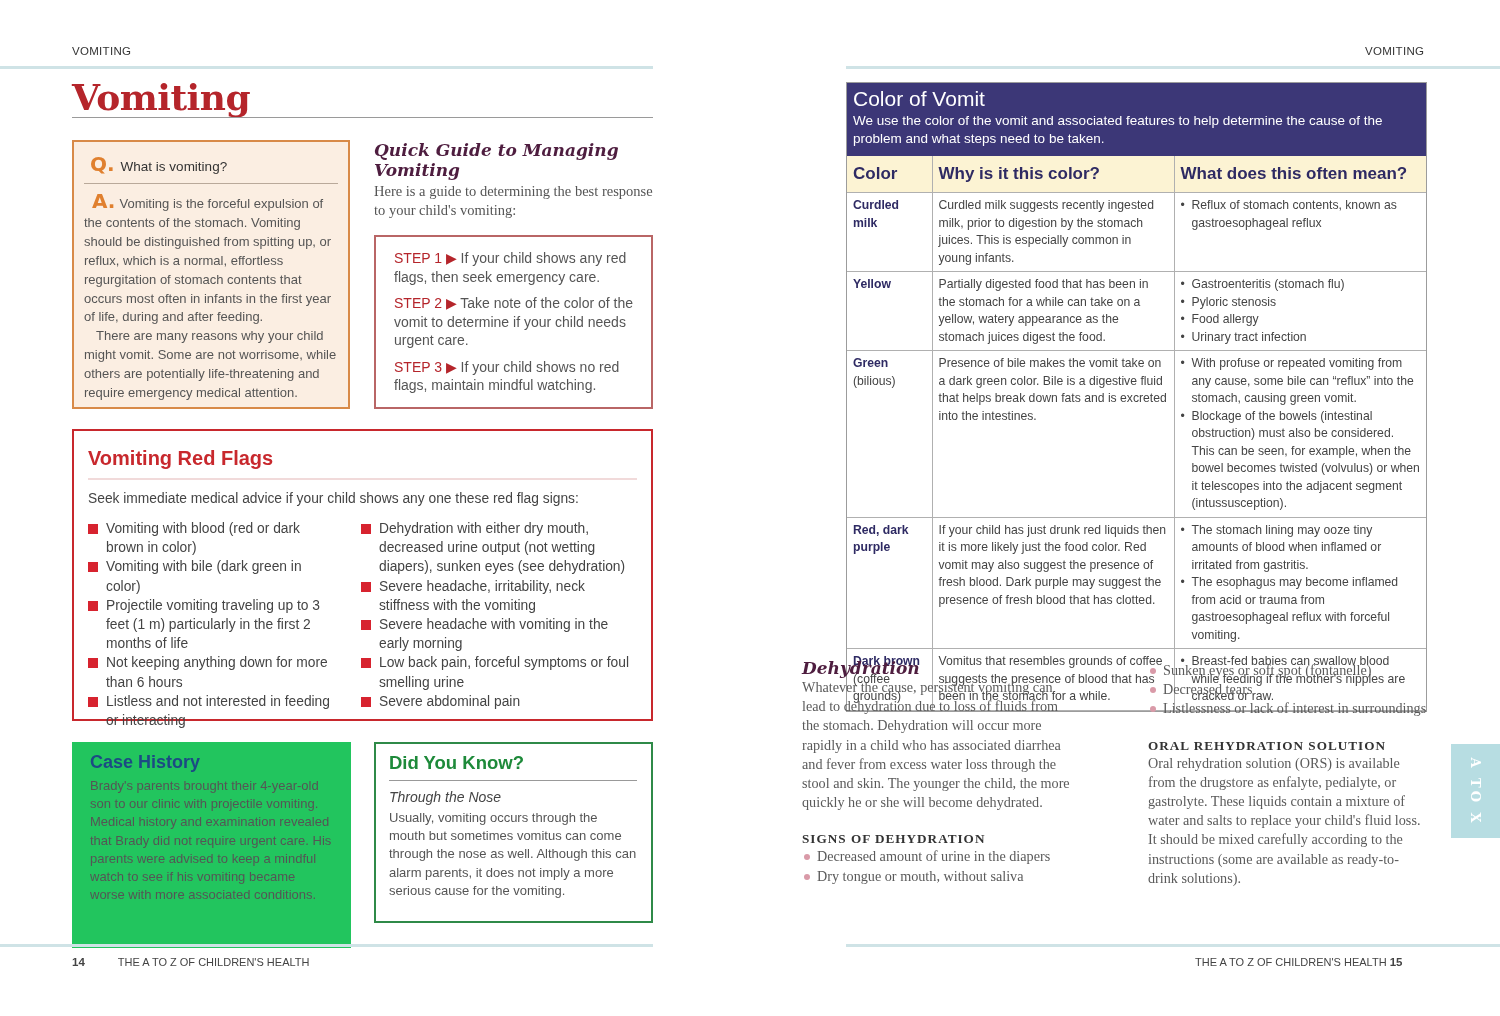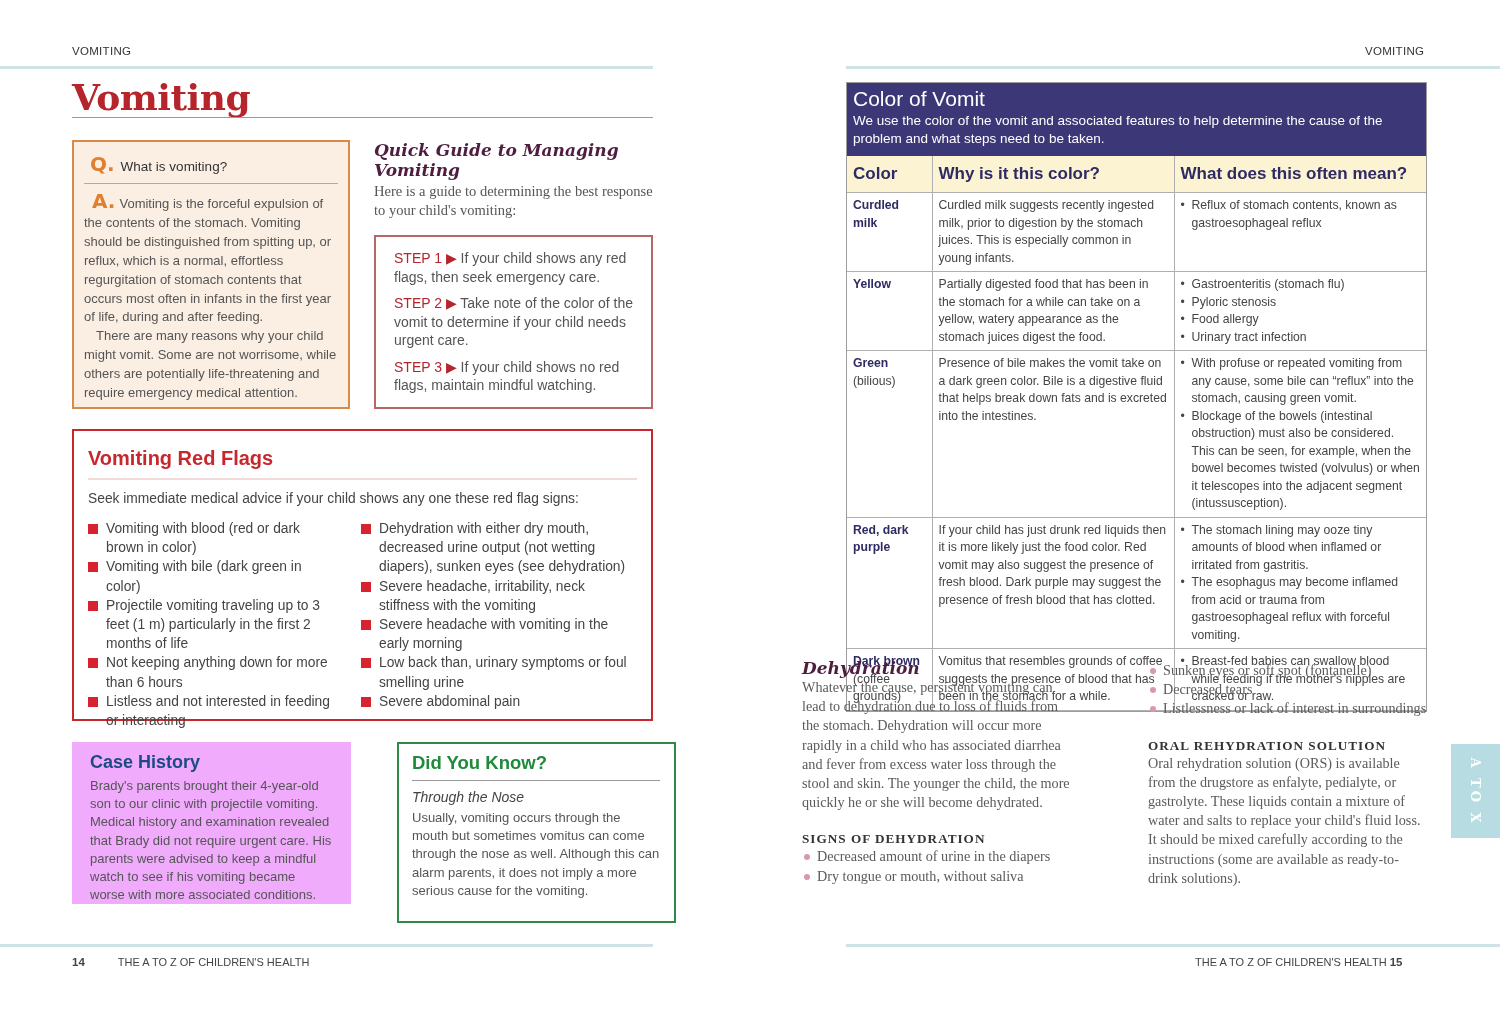--- a/index.html
+++ b/index.html
@@ -34,25 +34,25 @@
   .redflags { position: absolute; left: 72px; top: 429px; width: 581px; height: 292px; border: 2.5px solid #c8282d; padding: 16px 14px 0 14px; }
   .rf-title { font-size: 20px; font-weight: bold; color: #c8282d; padding-bottom: 8px; border-bottom: 2px solid #f1dada; }
   .rf-intro { font-size: 13.8px; color: #444; margin-top: 11px; }
   .rf-cols { display: flex; gap: 22px; margin-top: 13px; }
   .rf-col { flex: 1; }
   .rf-col.right { flex: 1.1; }
   .rf-item { display: flex; font-size: 13.8px; line-height: 19.2px; color: #444; }
   .rf-bullet { flex: 0 0 18px; padding-top: 5px; }
   .rf-bullet i { display: block; width: 10px; height: 10px; background: #d7232f; }
 
-  .case-box { position: absolute; left: 72px; top: 742px; width: 279px; height: 162px; background: #f0abfc; padding: 10px 18px 0 18px; }
+  .case-box { position: absolute; left: 72px; top: 742px; width: 279px; height: 206px; background: #22c55e; padding: 10px 18px 0 18px; }
   .case-title { font-size: 18px; font-weight: bold; color: #1c4a84; }
   .case-body { font-size: 13px; line-height: 18.2px; color: #555; margin-top: 4px; }
 
-  .dyk-box { position: absolute; left: 374px; top: 742px; width: 279px; height: 181px; border: 2px solid #2f8a48; padding: 8px 14px 0 13px; margin-left: 23px; }
+  .dyk-box { position: absolute; left: 374px; top: 742px; width: 279px; height: 181px; border: 2px solid #2f8a48; padding: 8px 14px 0 13px; }
   .dyk-title { font-size: 18.5px; font-weight: bold; color: #1e8a3a; padding-bottom: 6px; border-bottom: 1px solid #999; }
   .dyk-sub { font-style: italic; font-size: 14px; color: #444; margin-top: 8px; }
   .dyk-body { font-size: 13px; line-height: 18.2px; color: #555; margin-top: 4px; }
 
   
   .vomit-table { position: absolute; left: 846px; top: 82px; width: 581px; border: 1px solid #9c9c9c; }
   .vt-head { background: #3c3777; color: #fff; padding: 4px 2px 6px 6px; height: 73px; }
   .vt-title { font-size: 21px; font-weight: normal; }
   .vt-desc { font-size: 13.5px; line-height: 18px; margin-top: 1px; }
   table { border-collapse: collapse; width: 100%; font-family: "Liberation Sans", sans-serif; }
@@ -160,21 +160,21 @@
       <div class="rf-item">
           <span class="rf-bullet">
             <i></i>
           </span>
           <span>Severe headache with vomiting in the early morning</span>
         </div>
       <div class="rf-item">
           <span class="rf-bullet">
             <i></i>
           </span>
-          <span>Low back than, urinary symptoms or foul smelling urine</span>
+          <span>Low back pain, forceful symptoms or foul smelling urine</span>
         </div>
       <div class="rf-item">
           <span class="rf-bullet">
             <i></i>
           </span>
           <span>Severe abdominal pain</span>
         </div>
     </div>
   </div>
 </section>

